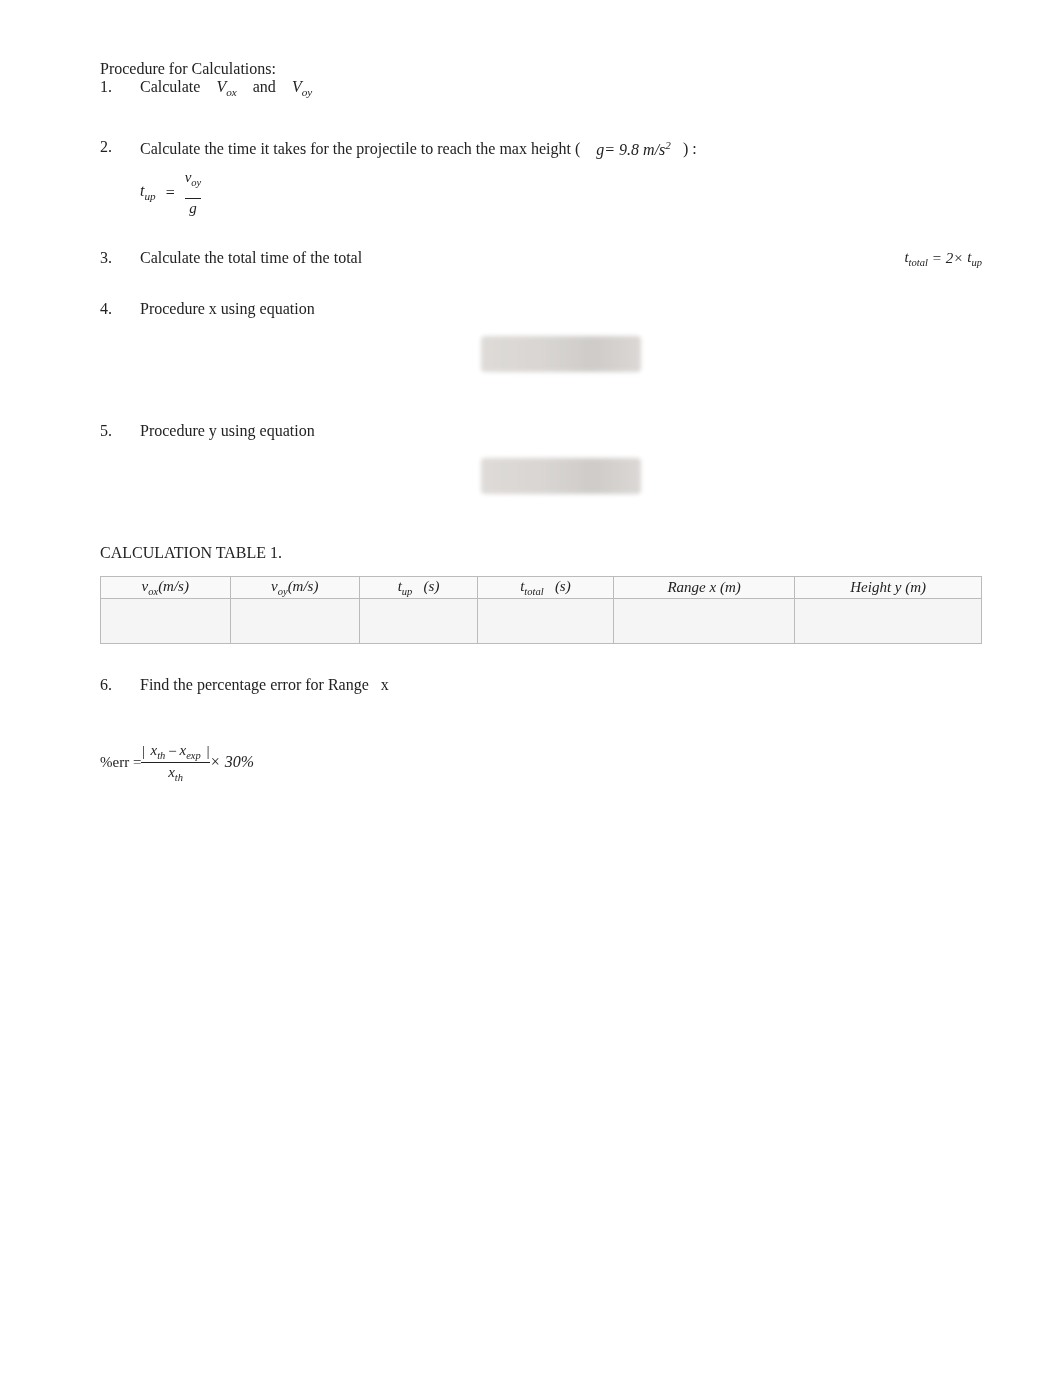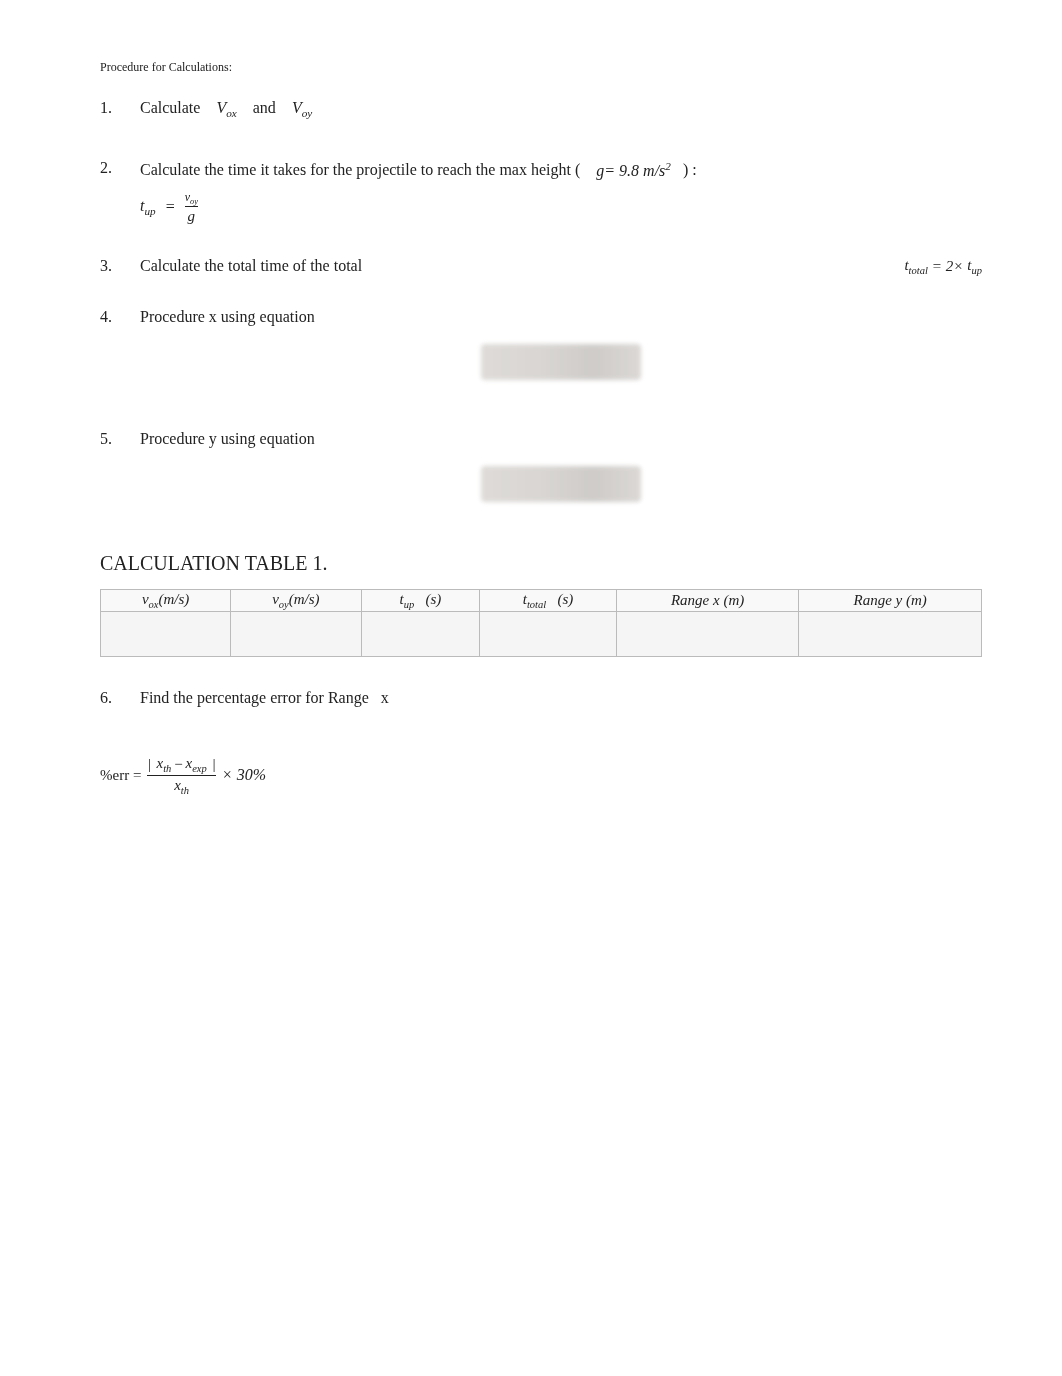--- a/index.html
+++ b/index.html
@@ -7,22 +7,21 @@
       background: #fff;
       font-family: 'Times New Roman', Times, serif;
       font-size: 16px;
       color: #222;
       width: 1062px;
       min-height: 1376px;
       padding: 60px 80px 60px 100px;
     }
 
     .section-title {
-      font-size: 12px;
-      margin-bottom: 24px;
+      font-size: 16px;
     }
 
     .numbered-list {
       list-style: none;
       padding: 0;
     }
 
     .numbered-item {
       display: flex;
       margin-bottom: 32px;
@@ -62,23 +61,23 @@
     .fraction {
       display: inline-flex;
       flex-direction: column;
       align-items: center;
       vertical-align: middle;
       font-style: italic;
     }
 
     .fraction .numerator {
       border-bottom: 1.5px solid #222;
-      padding-bottom: 0;
-      text-align: center;
-      font-size: 12px;
+      padding-bottom: 10px;
+      text-align: center;
+      font-size: 15px;
     }
 
     .fraction .denominator {
       padding-top: 1px;
       text-align: center;
       font-size: 15px;
     }
 
     .t-up-formula {
       display: flex;
@@ -98,21 +97,21 @@
       margin: 0 4px;
     }
 
     
     .calc-table-section {
       margin-top: 32px;
       margin-bottom: 32px;
     }
 
     .calc-table-title {
-      font-size: 20px;
+      font-size: 16px;
       font-weight: normal;
       margin-bottom: 14px;
     }
 
     .calc-table {
       border-collapse: collapse;
       width: 100%;
       border: 1px solid #ccc;
     }
 
@@ -151,21 +150,20 @@
     }
 
     
     .error-section {
       margin-top: 40px;
     }
 
     .error-formula {
       display: flex;
       align-items: center;
-      gap: 6px;
       margin-top: 18px;
       font-style: italic;
       font-size: 16px;
     }
 
     .abs-fraction {
       display: inline-flex;
       flex-direction: column;
       align-items: center;
       vertical-align: middle;
@@ -301,21 +299,21 @@
         <th>
           <i>t<sub>up</sub></i> &nbsp; (s)
         </th>
         <th>
           <i>t<sub>total</sub></i> &nbsp; (s)
         </th>
         <th>
           Range x (m)
         </th>
         <th>
-          Range y (m)
+          Height y (m)
         </th>
       </tr>
     </thead>
     <tbody>
       <tr>
         <td></td>
         <td></td>
         <td></td>
         <td></td>
         <td></td>

